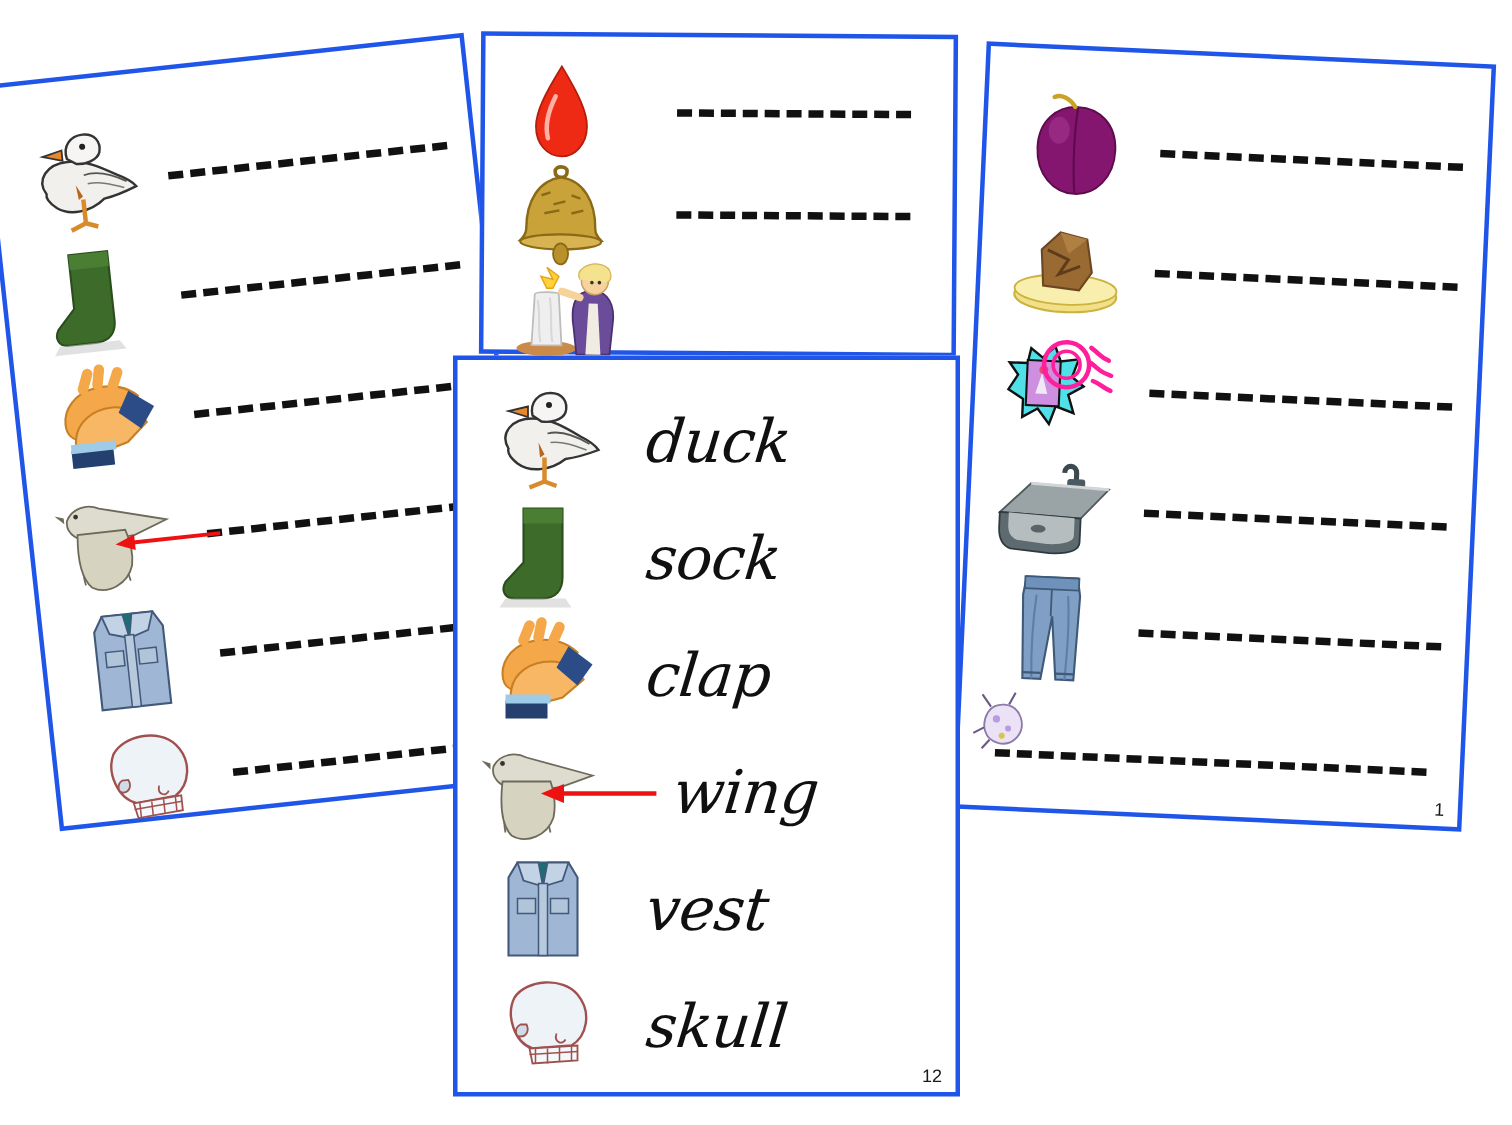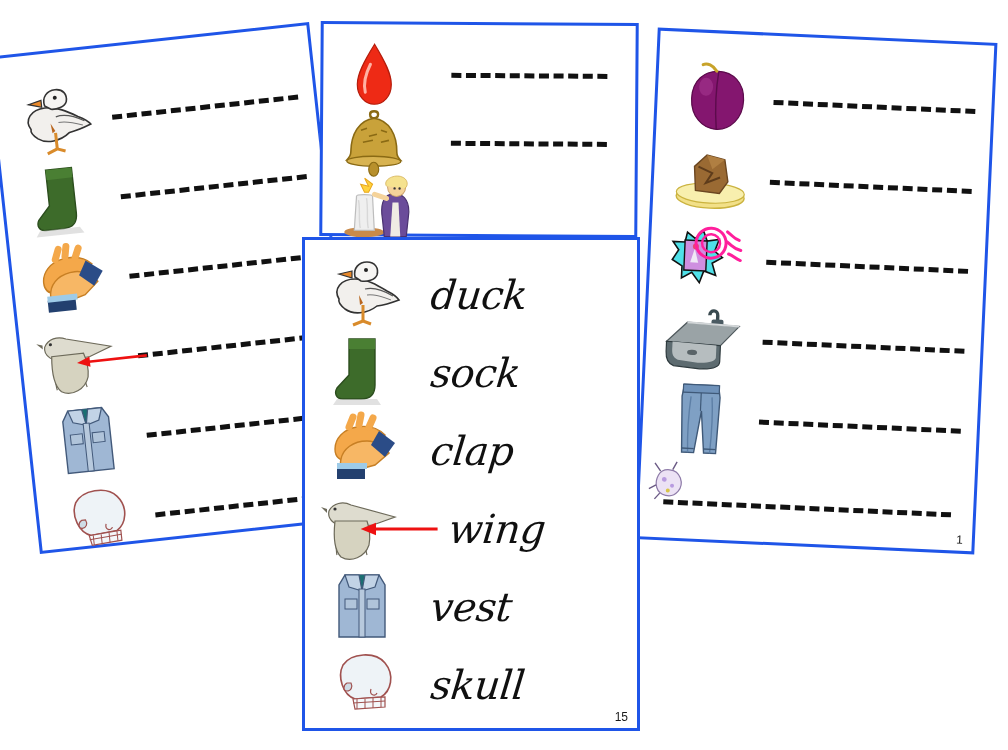--- a/index.html
+++ b/index.html
@@ -421,17 +421,17 @@
             <path d="M28 40 C24 42 24 48 28 48 C32 48 34 44 32 40Z" fill="#cfdce6" stroke="#a0514f" stroke-width="1.2"></path>
             <path d="M34 56 L66 54 L66 64 L36 66Z" fill="#f4f8fb" stroke="#a0514f" stroke-width="1.2"></path>
             <path d="M38 56 L38 66 M46 56 L46 66 M54 55 L54 65 M62 54 L62 64" stroke="#a0514f" stroke-width="1"></path>
             <path d="M34 60 L66 58" stroke="#a0514f" stroke-width="1"></path>
             <path d="M52 46 C50 52 56 54 58 50" fill="none" stroke="#a0514f" stroke-width="1.2"></path>
           </svg>
         </div>
         <div class="word">skull</div>
       </div>
 
-      <div class="pagenum">15</div>
+      <div class="pagenum">12</div>
     </div>
   </div>
 
 </div>
 
 </body></html>

